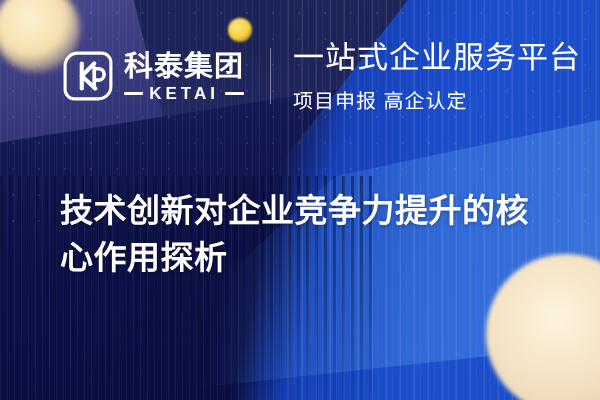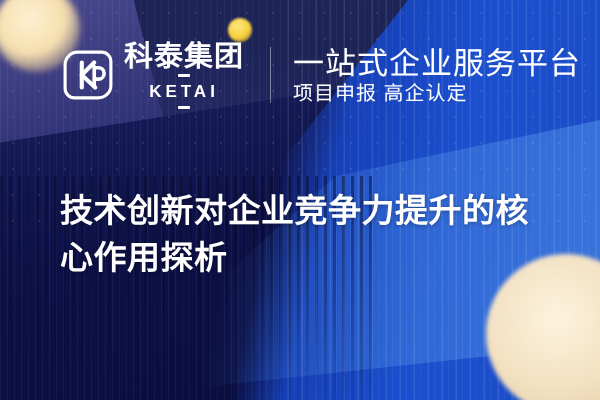--- a/index.html
+++ b/index.html
@@ -181,21 +181,20 @@
     color: #ffffff;
     letter-spacing: 1px;
     line-height: 1.05;
     white-space: nowrap;
   }
   .wordmark-en-row {
     display: flex;
     align-items: center;
     gap: 6px;
     margin-top: 3px;
-    flex-direction: column;
   }
   .wm-dash {
     flex: 1 1 auto;
     height: 3px;
     background: #ffffff;
     border-radius: 1px;
     min-width: 12px;
   }
   .wordmark-en {
     font-size: 17px;
@@ -225,21 +224,21 @@
     color: #ffffff;
     letter-spacing: 1px;
     line-height: 1.12;
     white-space: nowrap;
   }
   .tagline-sub {
     font-size: 20px;
     font-weight: 400;
     color: #ffffff;
     letter-spacing: 1px;
-    margin-top: 0;
+    margin-top: 14px;
     line-height: 1.1;
     white-space: nowrap;
   }
 
   
   .headline {
     position: absolute;
     left: 60px;
     top: 152px;
     width: 500px;

